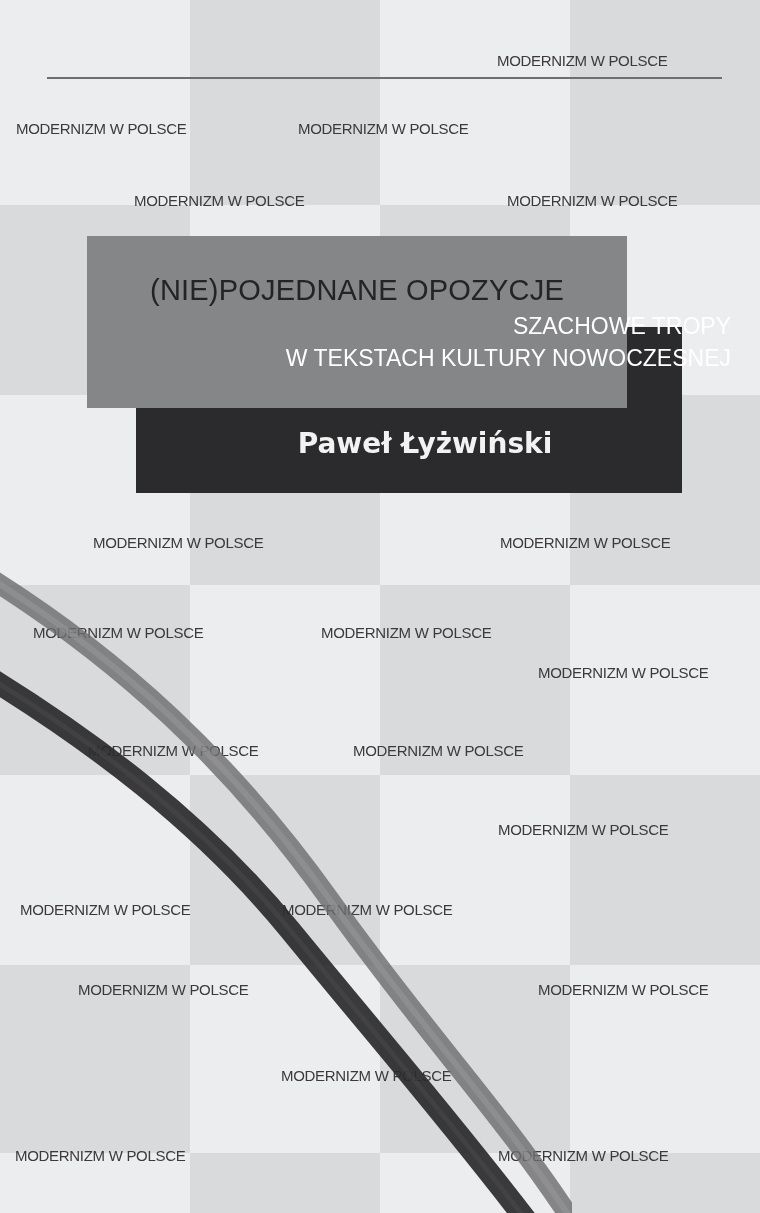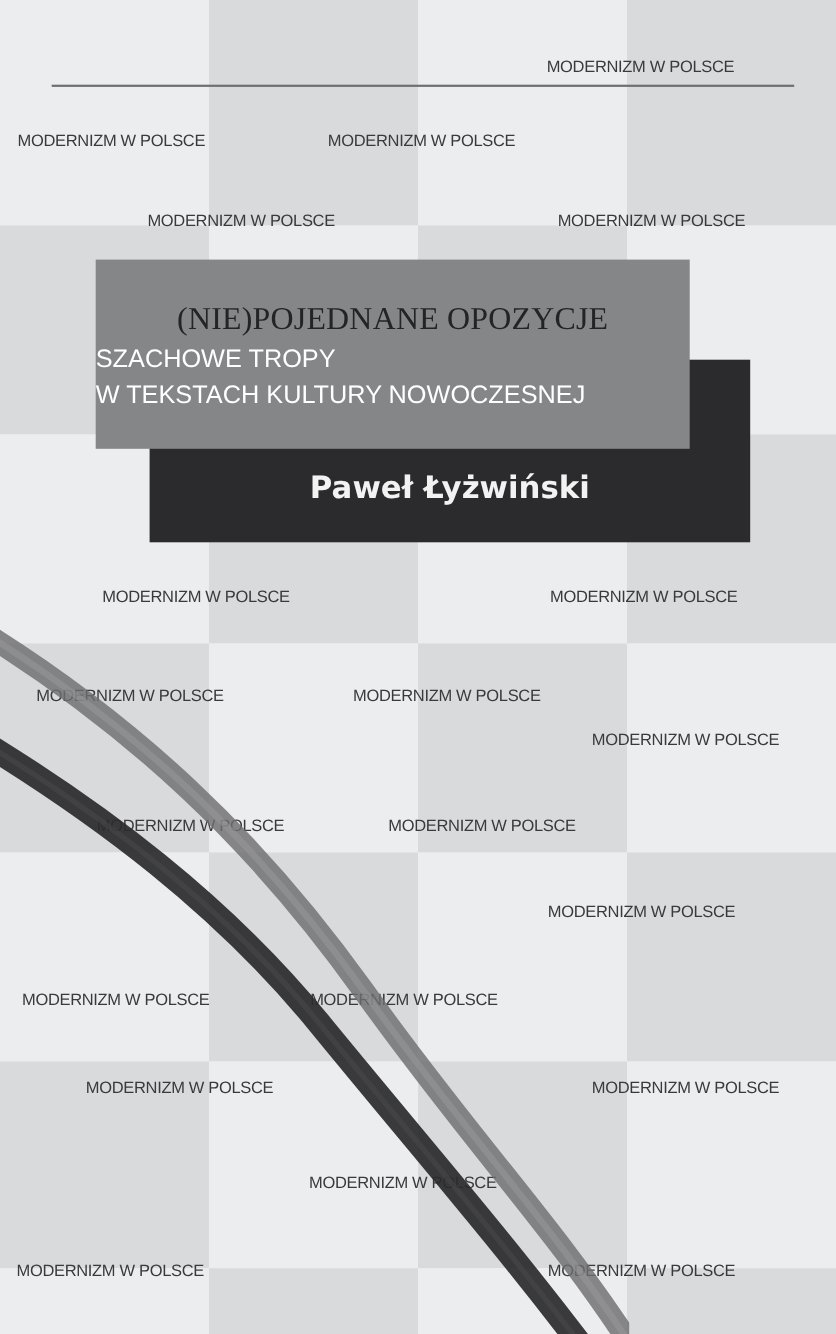--- a/index.html
+++ b/index.html
@@ -6,25 +6,25 @@
   body { width: 760px; height: 1213px; overflow: hidden; background: #ecedee; }
   .cover { position: relative; width: 760px; height: 1213px; overflow: hidden; background: #ecedee; }
   .grid { position: absolute; left: 0; top: 0; width: 760px; height: 1213px; }
   .sq { position: absolute; }
   .sq.l { background: #ecedee; }
   .sq.d { background: #d9dadb; }
   .rule { position: absolute; left: 47px; top: 77px; width: 675px; height: 2px; background: #6f6f70; }
   .series { position: absolute; font-family: "Liberation Sans", sans-serif; font-size: 15px; color: #3a3a3b; white-space: nowrap; line-height: 1; letter-spacing: -0.3px; }
   .box-gray { position: absolute; left: 87px; top: 236px; width: 540px; height: 172px; background: #858687; }
   .box-dark { position: absolute; left: 136px; top: 327px; width: 546px; height: 166px; background: #2b2b2d; }
-  .title { position: absolute; left: 87px; top: 276px; width: 540px; text-align: center; font-family: Liberation Serif, serif; font-size: 29px; color: #242425; line-height: 1; letter-spacing: 0.2px; }
-  .subtitle { position: absolute; left: 87px; width: 644px; text-align: left; font-family: "Liberation Sans", sans-serif; font-size: 23px; color: #ffffff; line-height: 1; }
+  .title { position: absolute; left: 87px; top: 276px; width: 540px; text-align: center; font-family: Liberation Sans, sans-serif; font-size: 29px; color: #242425; line-height: 1; letter-spacing: 0.2px; }
+  .subtitle { position: absolute; left: 87px; width: 644px; text-align: right; font-family: "Liberation Sans", sans-serif; font-size: 23px; color: #ffffff; line-height: 1; }
   .sub1 { top: 315px; }
   .sub2 { top: 347px; }
-  .author { position: absolute; left: 136px; top: 430px; width: 546px; text-align: center; font-family: "DejaVu Sans", sans-serif; font-size: 28px; font-weight: bold; color: #f2f2f2; line-height: 1; }
+  .author { position: absolute; left: 136px; top: 430px; width: 546px; text-align: center; font-family: "DejaVu Sans", sans-serif; font-size: 28px; font-weight: bold; color: #f2f2f2; line-height: 1; padding-left: 16px; }
   .publisher { position: absolute; left: 95px; top: 1062px; font-family: "Liberation Sans", sans-serif; font-size: 28px; color: #8a2a3a; line-height: 1; letter-spacing: 0.3px; }
   .strokes { position: absolute; left: 0; top: 0; width: 760px; height: 1213px; pointer-events: none; }
 </style>
 </head>
 <body>
 
 <div class="cover">
 
   <div class="grid">
 

